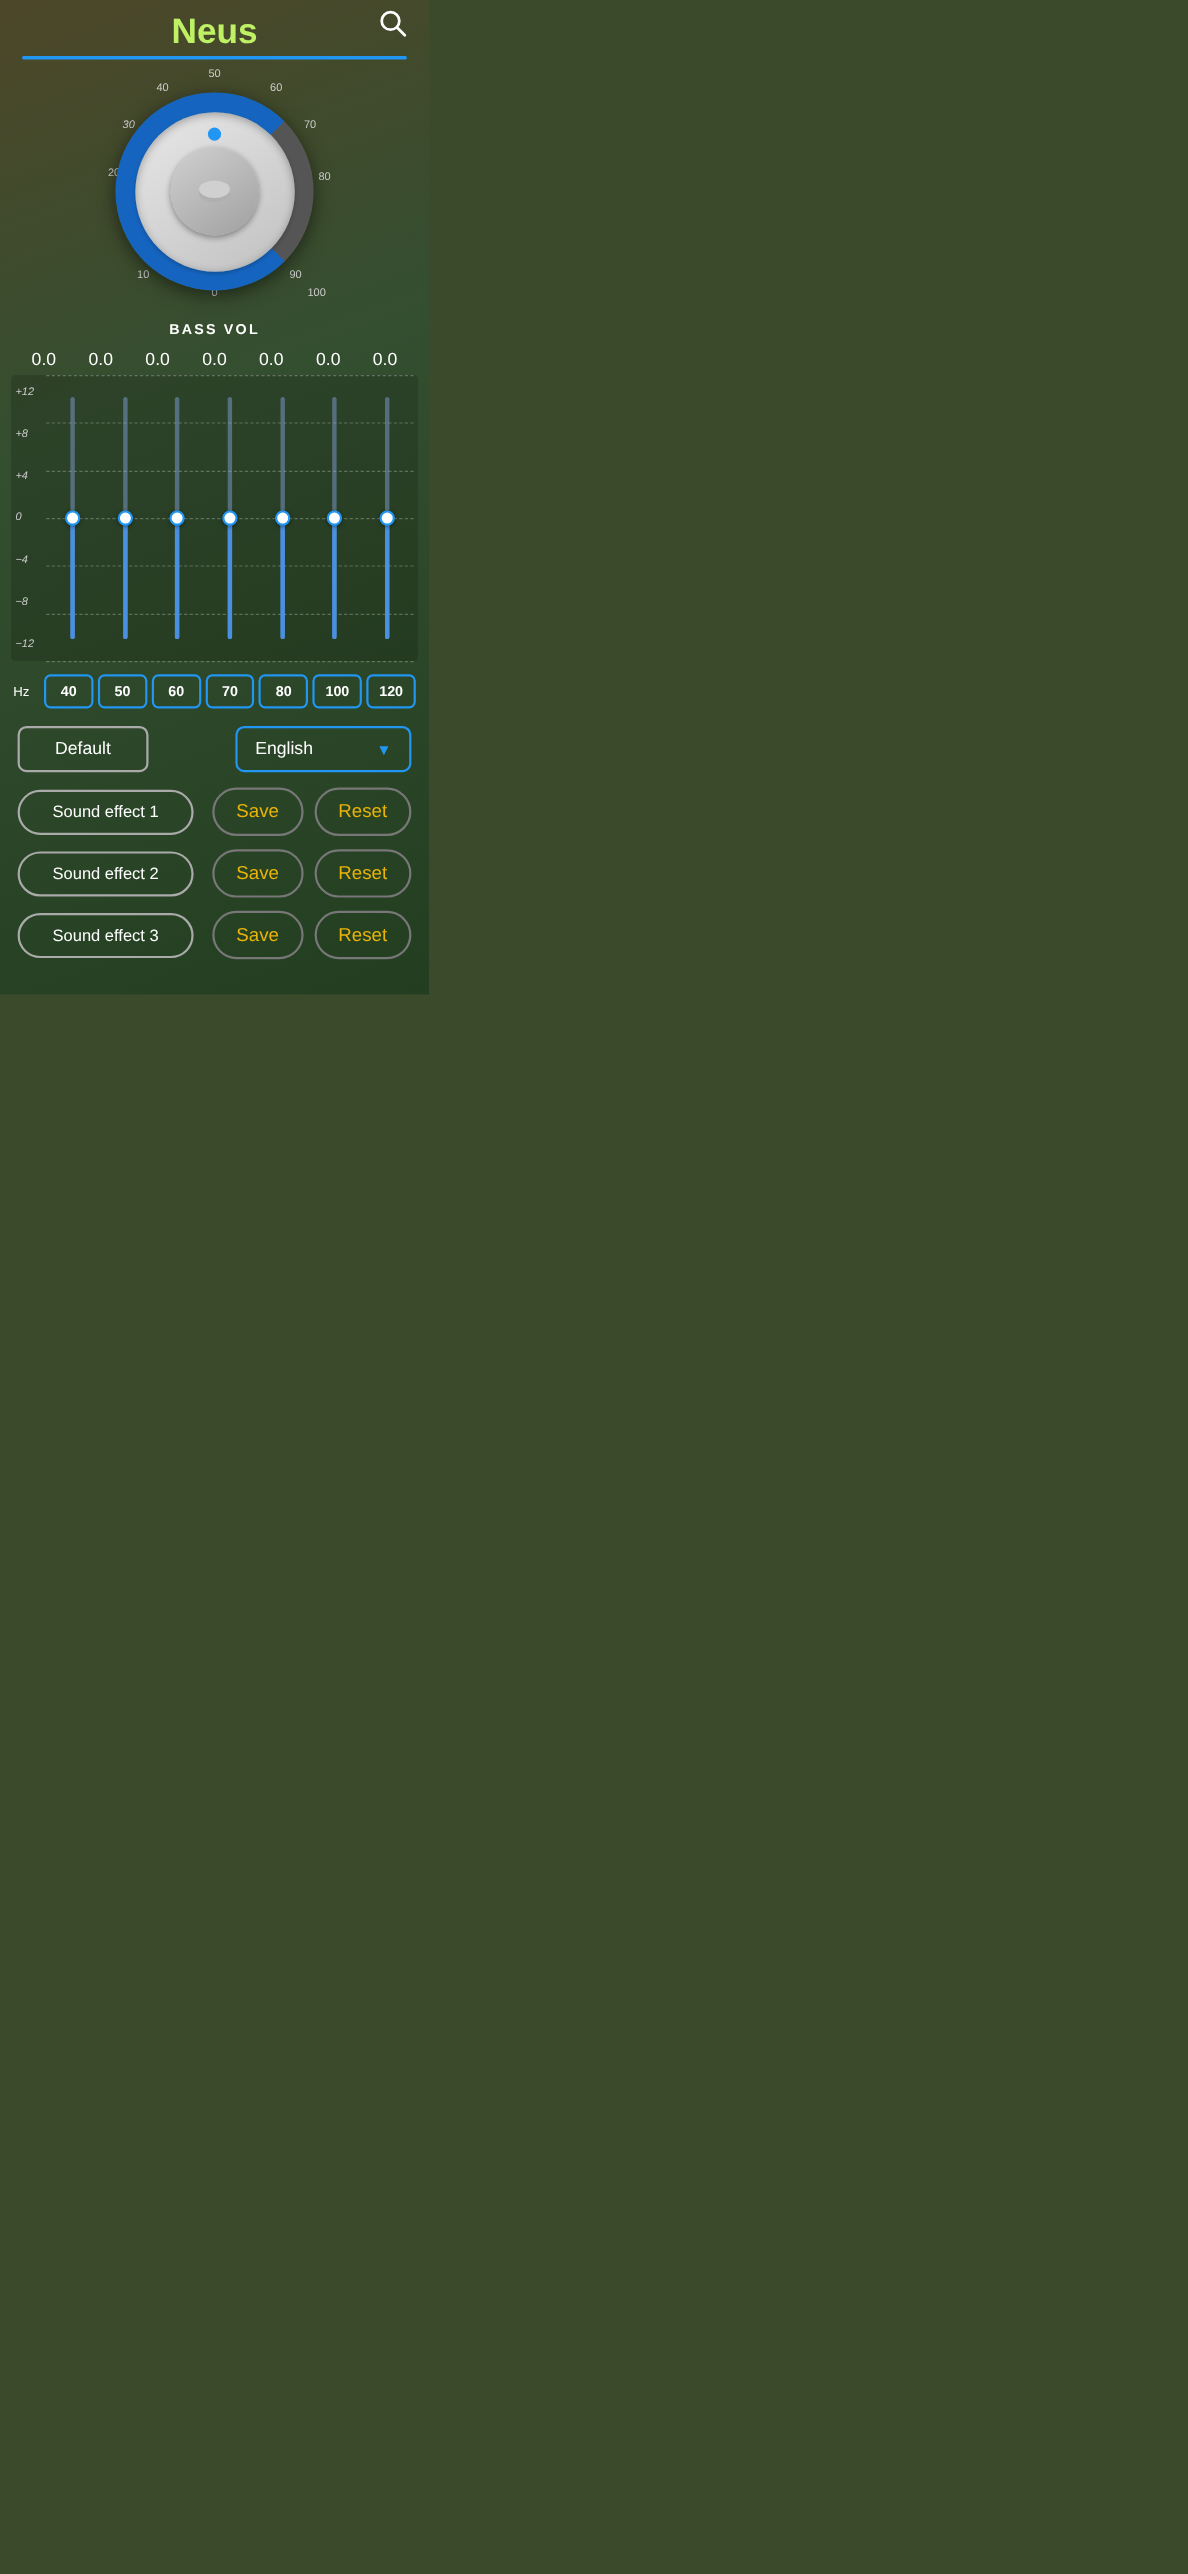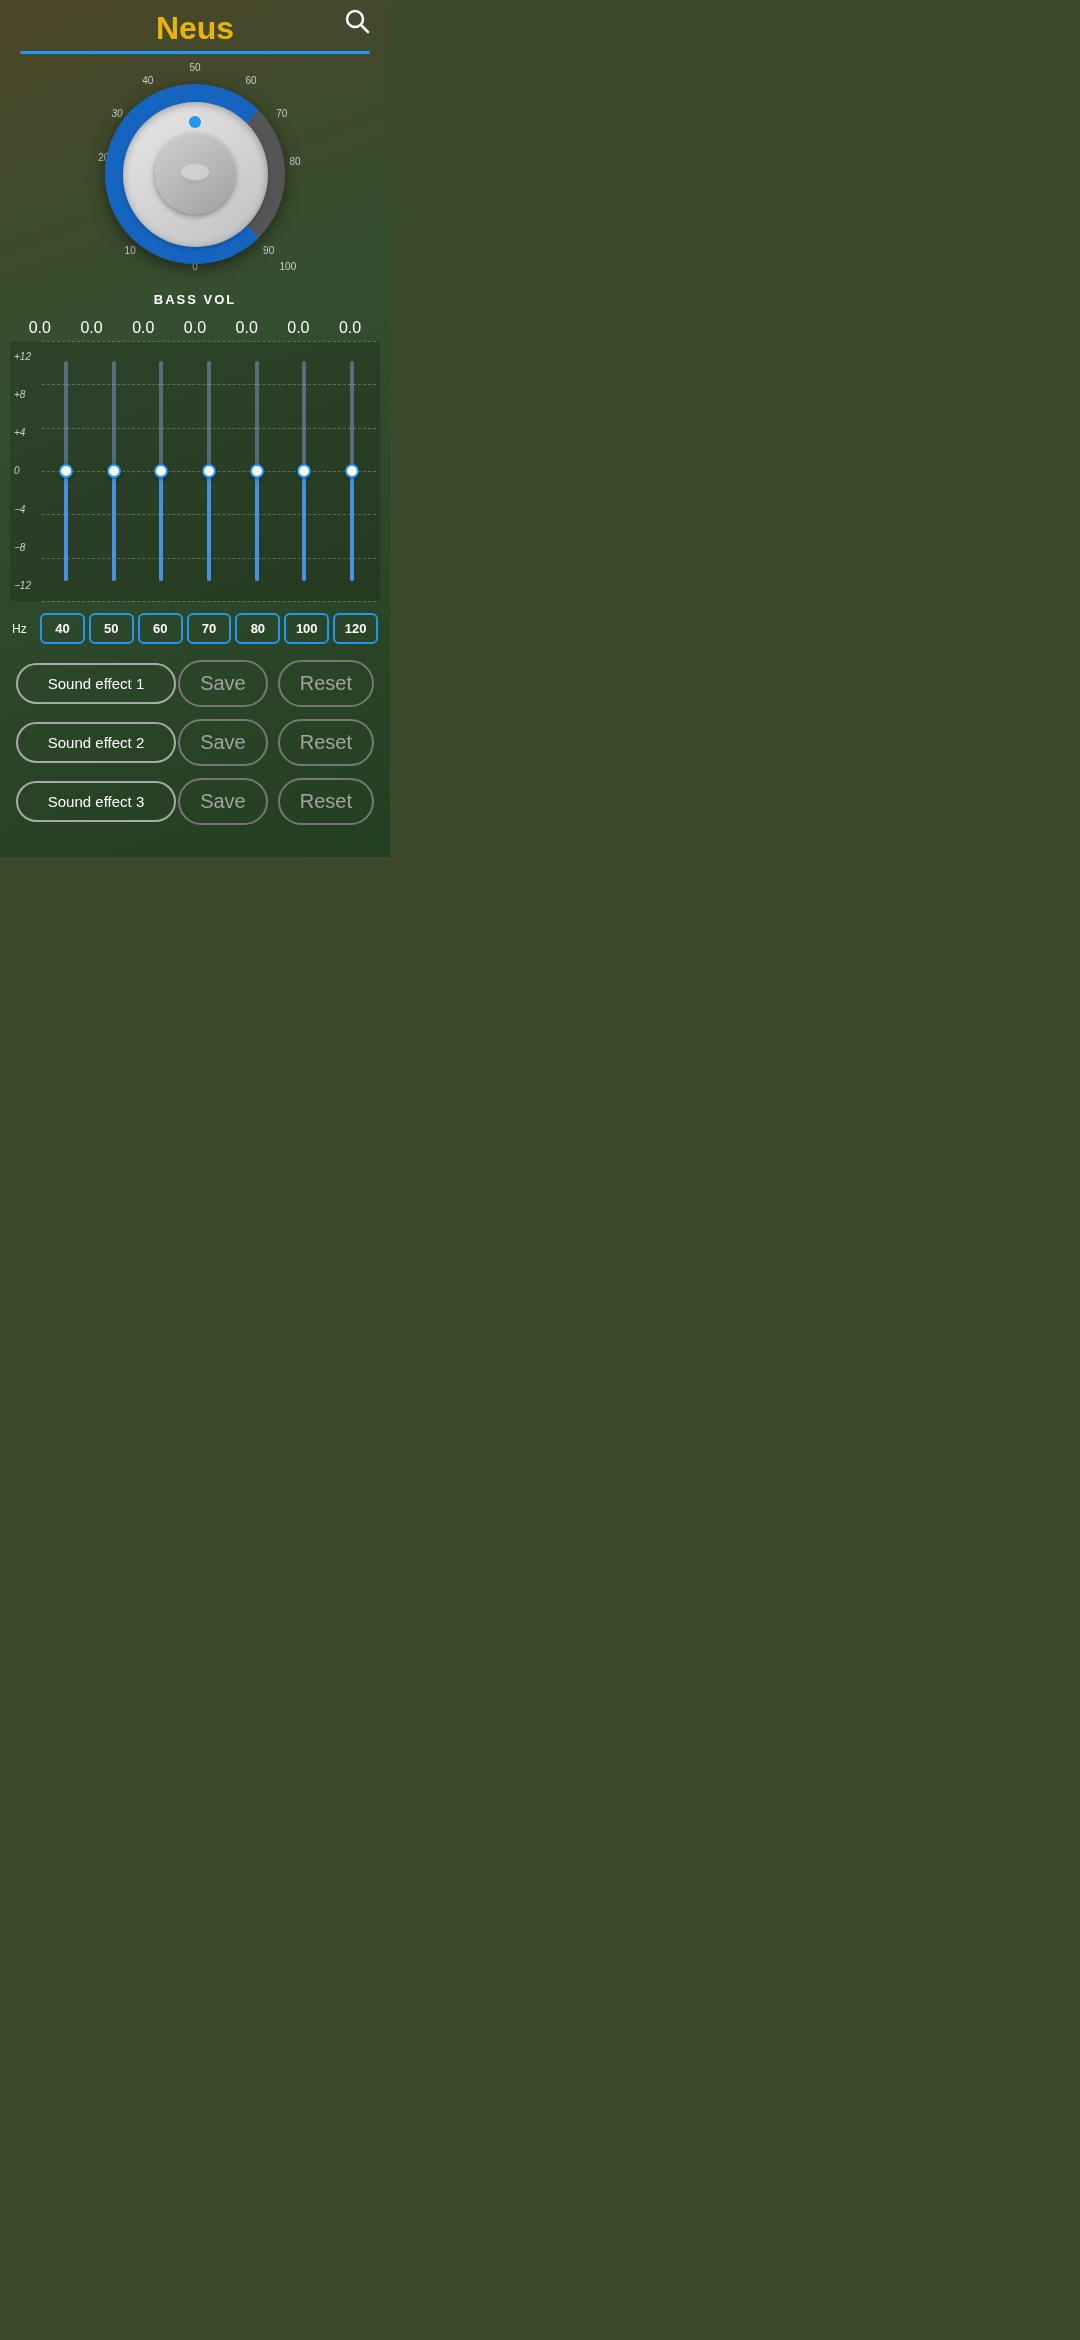--- a/index.html
+++ b/index.html
@@ -48,21 +48,21 @@
     .header {
       display: flex;
       align-items: center;
       justify-content: center;
       padding: 10px 20px 0;
       position: relative;
     }
     .app-title {
       font-size: 32px;
       font-weight: bold;
-      color: #eab308;
+      color: #bef264;
       text-align: center;
     }
     .search-icon-btn {
       position: absolute;
       right: 20px;
       top: 50%;
       transform: translateY(-50%);
       color: #fff;
       font-size: 22px;
       cursor: pointer;
@@ -368,24 +368,24 @@
     }
 
     .btn-save-reset {
       display: flex;
       gap: 10px;
     }
 
     .btn-save, .btn-reset {
       background: transparent;
       border: 2px solid #777;
-      color: #a3a3a3;
+      color: #eab308;
       border-radius: 30px;
       padding: 10px 20px;
-      font-size: 20px;
+      font-size: 17px;
       cursor: pointer;
       min-width: 70px;
     }
   </style>
 </head>
 <body>
 
 <div class="bg-overlay"></div>
 
 <div class="app-container">
@@ -523,20 +523,27 @@
         <button class="hz-btn">70</button>
         <button class="hz-btn">80</button>
         <button class="hz-btn">100</button>
         <button class="hz-btn">120</button>
       </div>
     </div>
   </div>
 
   <div class="bottom-controls">
 
+    <div class="row-default">
+      <button class="btn-default">Default</button>
+      <div class="dropdown-english">
+        <span>English</span>
+        <span class="dropdown-arrow">▼</span>
+      </div>
+    </div>
 
     <div class="sound-effect-row">
       <button class="btn-sound-effect">
         <span>Sound effect 1</span>
       </button>
       <div class="btn-save-reset">
         <button class="btn-save">Save</button>
         <button class="btn-reset">Reset</button>
       </div>
     </div>

